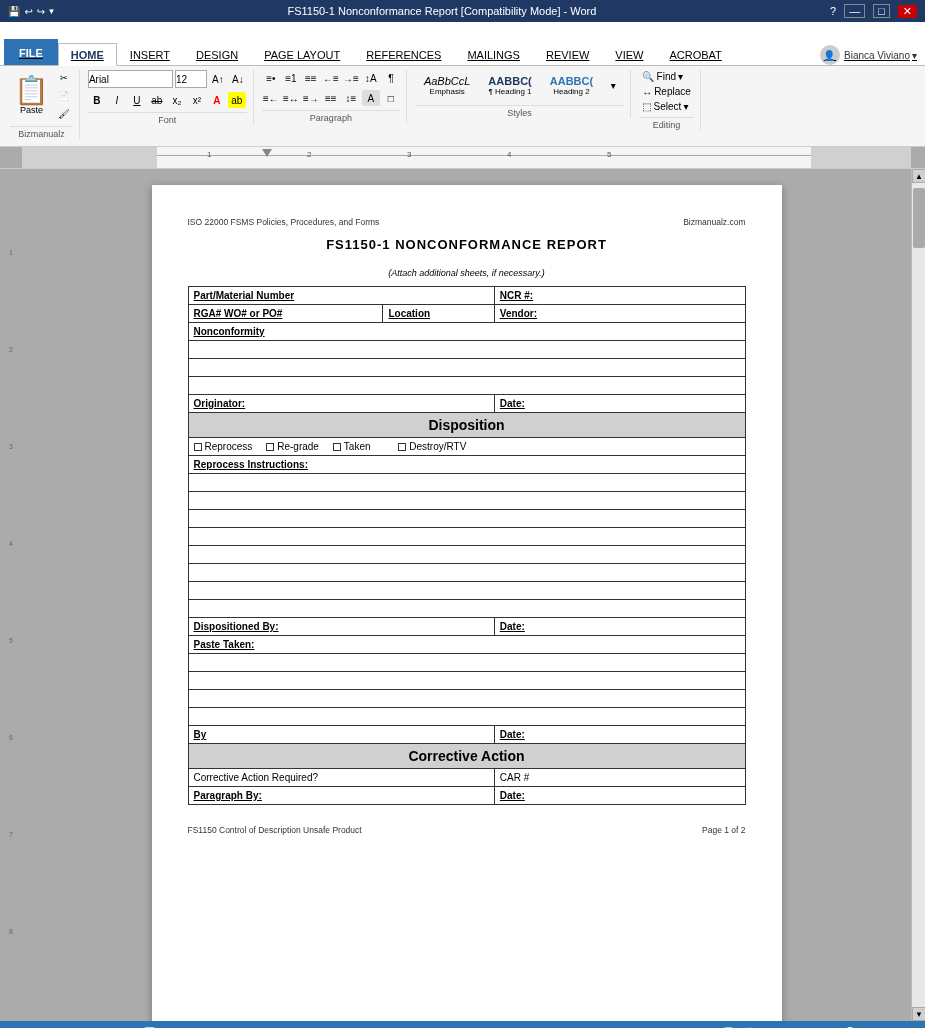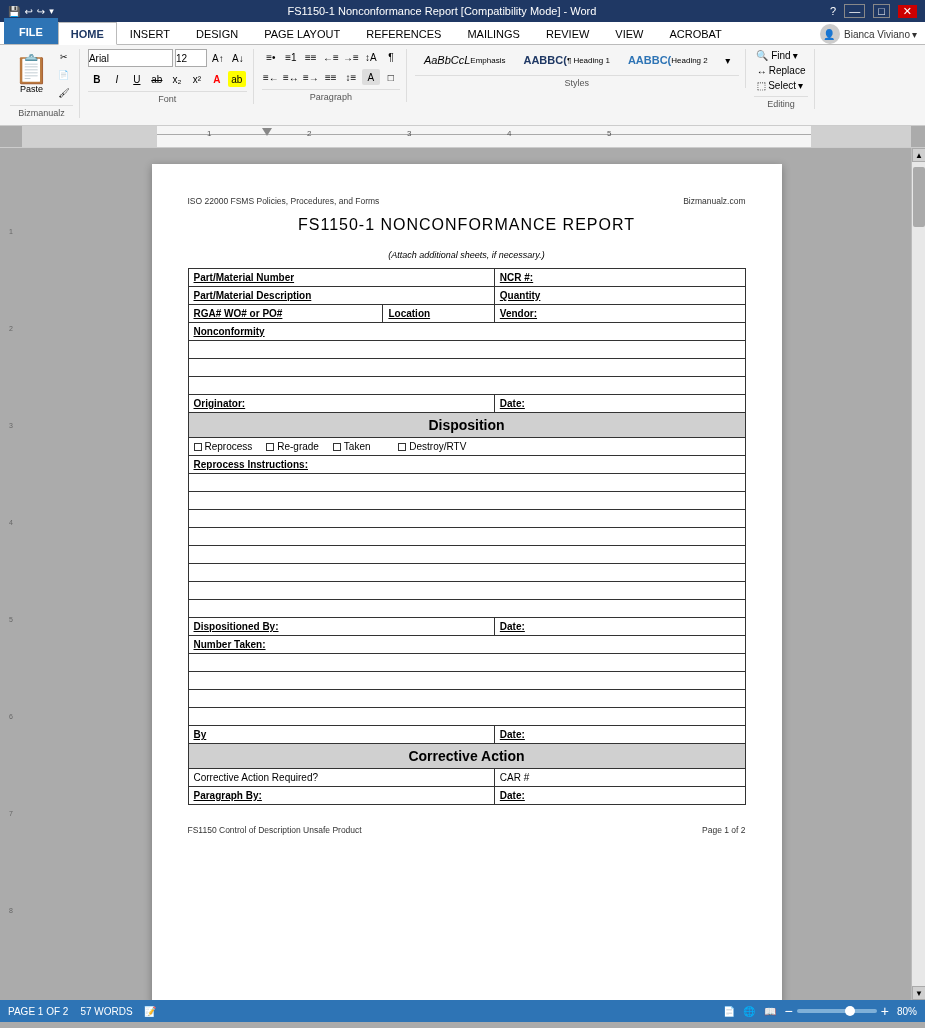--- a/index.html
+++ b/index.html
@@ -15,21 +15,21 @@
       justify-content: space-between;
       padding: 0 8px;
       font-size: 11px;
     }
     #title-bar .title-text { flex: 1; text-align: center; }
     #title-bar .left-icons { display: flex; align-items: center; gap: 4px; }
     #title-bar .left-icons span { font-size: 10px; }
 
     
     #ribbon { background: #f0f0f0; border-bottom: 1px solid #ccc; }
-    #ribbon-tabs { background: #fff; display: flex; align-items: flex-end; height: 23px; padding-left: 4px; border-bottom: 1px solid #bbb; }
+    #ribbon-tabs { background: #fff; display: flex; align-items: flex-end; height: 44px; padding-left: 4px; border-bottom: 1px solid #bbb; text-decoration: underline; }
     .ribbon-tab { padding: 4px 12px; font-size: 11px; cursor: pointer; border: 1px solid transparent; border-bottom: none; height: 22px; display: flex; align-items: center; }
     .ribbon-tab.active { background: white; border-color: #bbb; border-bottom: 1px solid white; color: #1f3864; font-weight: bold; margin-bottom: -1px; height: 23px; }
     .ribbon-tab.file-tab { background: #2e74b5; color: white; font-weight: bold; padding: 4px 14px; height: 26px; margin-bottom: 0; }
 
     #ribbon-content { background: #f5f5f5; padding: 4px 4px 2px 4px; display: flex; align-items: flex-start; gap: 2px; min-height: 80px; }
     .ribbon-group { display: flex; flex-direction: column; align-items: center; border-right: 1px solid #ddd; padding: 0 6px; min-width: 50px; }
     .ribbon-group-content { display: flex; align-items: center; gap: 2px; flex-wrap: wrap; }
     .ribbon-group-label { font-size: 9px; color: #555; margin-top: 4px; text-align: center; border-top: 1px solid #ddd; width: 100%; padding-top: 2px; }
 
     .rb-btn { display: flex; flex-direction: column; align-items: center; justify-content: center; cursor: pointer; padding: 2px 4px; border-radius: 2px; font-size: 9px; min-width: 28px; }
@@ -38,39 +38,39 @@
     .format-row { display: flex; align-items: center; gap: 2px; }
     .font-select { width: 85px; height: 18px; font-size: 10px; border: 1px solid #aaa; }
     .font-size { width: 32px; height: 18px; font-size: 10px; border: 1px solid #aaa; }
     .format-btn { width: 18px; height: 16px; font-size: 10px; display: flex; align-items: center; justify-content: center; border: 1px solid transparent; cursor: pointer; border-radius: 2px; }
     .format-btn.bold { font-weight: bold; }
     .format-btn.italic { font-style: italic; }
     .format-btn.underline { text-decoration: underline; }
 
     
     .styles-group { display: flex; gap: 4px; padding: 2px; }
-    .style-item { display: flex; flex-direction: row; align-items: center; padding: 2px 6px; cursor: pointer; border: 1px solid transparent; border-radius: 2px; font-size: 10px; }
+    .style-item { display: flex; flex-direction: column; align-items: center; padding: 2px 6px; cursor: pointer; border: 1px solid transparent; border-radius: 2px; font-size: 10px; }
 
     
     #ruler { background: #f0f0f0; height: 22px; border-bottom: 1px solid #ccc; display: flex; align-items: center; overflow: hidden; }
     #ruler-inner { flex: 1; height: 100%; background: linear-gradient(to right, #ababab 0px, #ababab 145px, #fff 145px, #fff 790px, #ababab 790px); position: relative; font-size: 8px; color: #555; }
 
     
     #doc-area { display: flex; background: #ababab; height: calc(1028px - 22px - 28px - 82px - 22px - 22px); overflow: hidden; }
     #left-margin { width: 22px; background: #ababab; }
     #scroll-area { flex: 1; overflow-y: auto; padding: 16px 16px; display: flex; justify-content: center; }
     #right-scroll { width: 14px; background: #e0e0e0; display: flex; flex-direction: column; border-left: 1px solid #bbb; }
 
     
     #page { background: white; width: 630px; min-height: 840px; padding: 32px 36px; box-shadow: 0 2px 8px rgba(0,0,0,0.3); position: relative; font-size: 10px; }
 
     .doc-header { display: flex; justify-content: space-between; font-size: 8.5px; color: #333; margin-bottom: 10px; }
 
     .doc-title { text-align: center; margin-bottom: 4px; }
-    .doc-title h2 { font-size: 16px; font-weight: normal; letter-spacing: 1px; }
+    .doc-title h2 { font-size: 13px; font-weight: bold; letter-spacing: 1px; }
     .doc-subtitle { text-align: center; font-size: 9px; font-style: italic; margin-bottom: 8px; margin-top: 16px; }
 
     
     .form-table { width: 100%; border-collapse: collapse; font-size: 10px; }
     .form-table td, .form-table th { border: 1px solid #333; padding: 3px 5px; vertical-align: top; }
     .form-table .label { font-weight: bold; text-decoration: underline; }
     .form-table .section-header { background: #d0d0d0; text-align: center; font-weight: bold; font-size: 14px; padding: 4px; }
     .form-table .empty-row { height: 16px; }
     .form-table .tall-row { height: 18px; }
     .checkbox-row td { font-size: 10px; }
@@ -283,24 +283,20 @@
       </div>
       <div class="doc-subtitle">(Attach additional sheets, if necessary.)</div>
 
       <table class="form-table">
         <tbody>
             <tr>
           <td colspan="2" class="label">Part/Material Number</td>
           <td class="label">NCR #:</td>
         </tr>
         <tr>
-          <td colspan="2" class="label">Part/Material Description</td>
-          <td class="label">Quantity</td>
-        </tr>
-        <tr>
           <td class="label" style="width:35%;">RGA# WO# or PO#</td>
           <td class="label" style="width:20%;">Location</td>
           <td class="label">Vendor:</td>
         </tr>
         <tr>
           <td colspan="3" class="label">Nonconformity</td>
         </tr>
         <tr class="empty-row">
               <td colspan="3" class="tall-row"></td>
             </tr>
@@ -358,21 +354,21 @@
         <tr class="empty-row">
               <td colspan="3" class="tall-row"></td>
             </tr>
 
         <tr>
           <td colspan="2" class="label">Dispositioned By:</td>
           <td class="label">Date:</td>
         </tr>
 
         <tr>
-          <td colspan="3" class="label">Number Taken:</td>
+          <td colspan="3" class="label">Paste Taken:</td>
         </tr>
         <tr class="empty-row">
               <td colspan="3" class="tall-row"></td>
             </tr>
         <tr class="empty-row">
               <td colspan="3" class="tall-row"></td>
             </tr>
         <tr class="empty-row">
               <td colspan="3" class="tall-row"></td>
             </tr>

